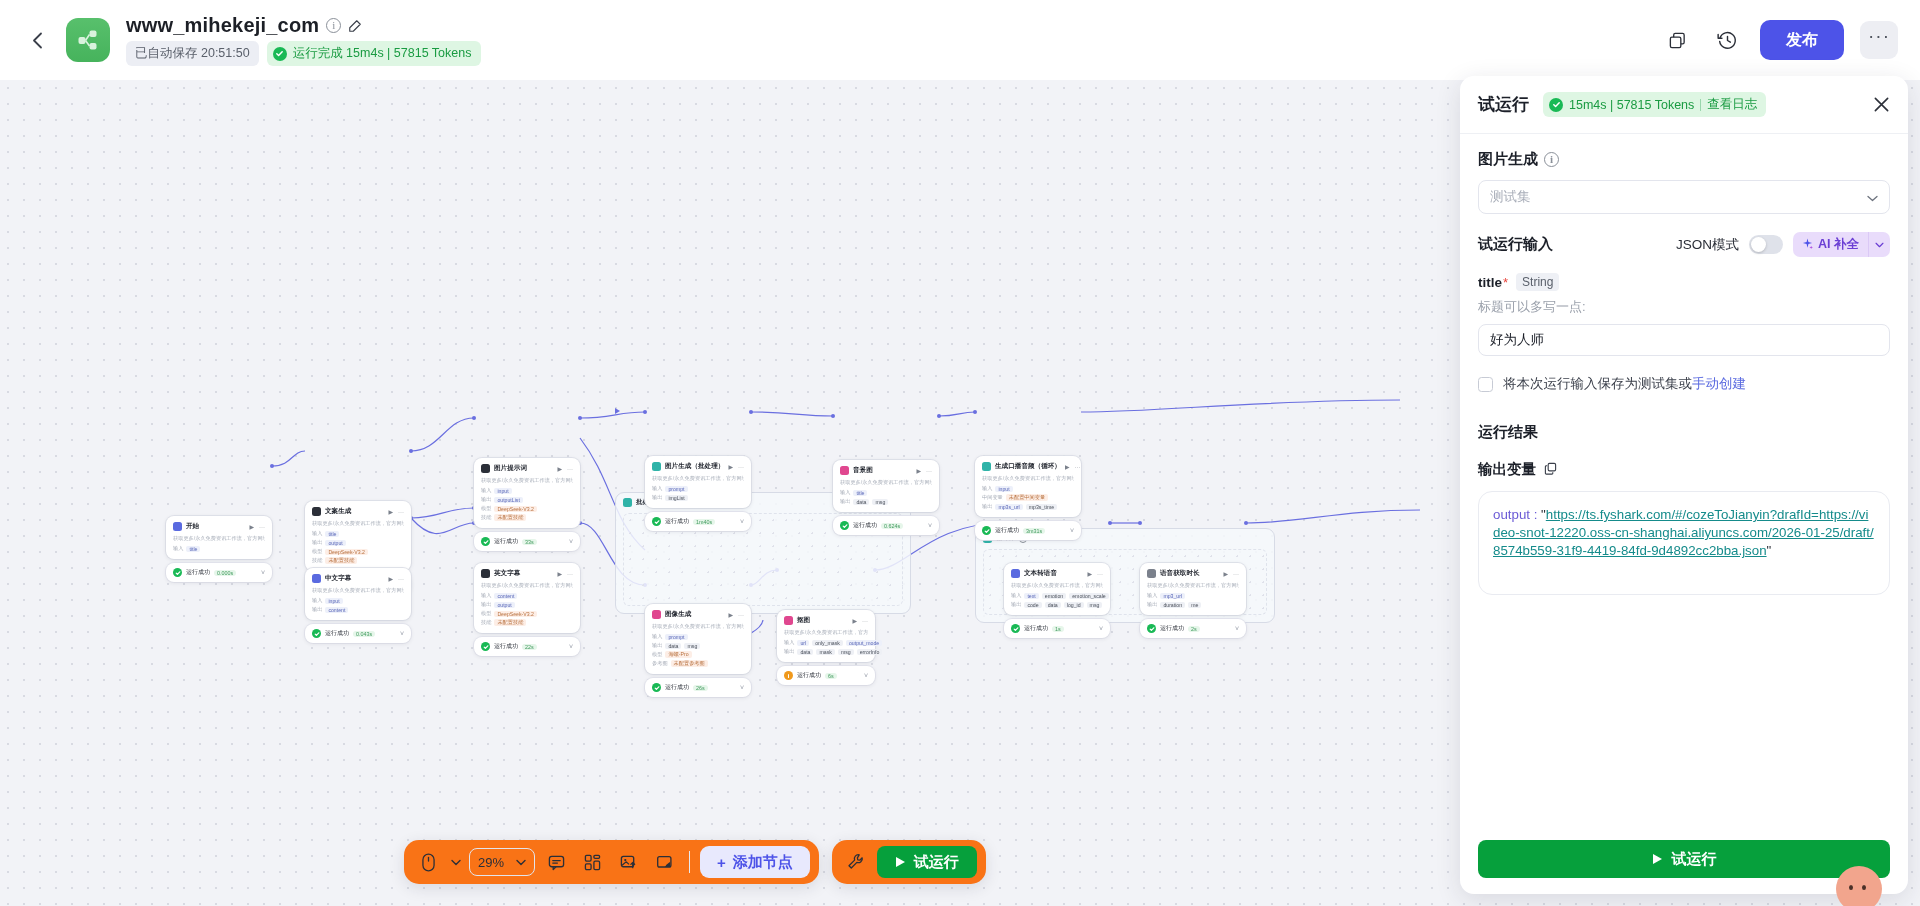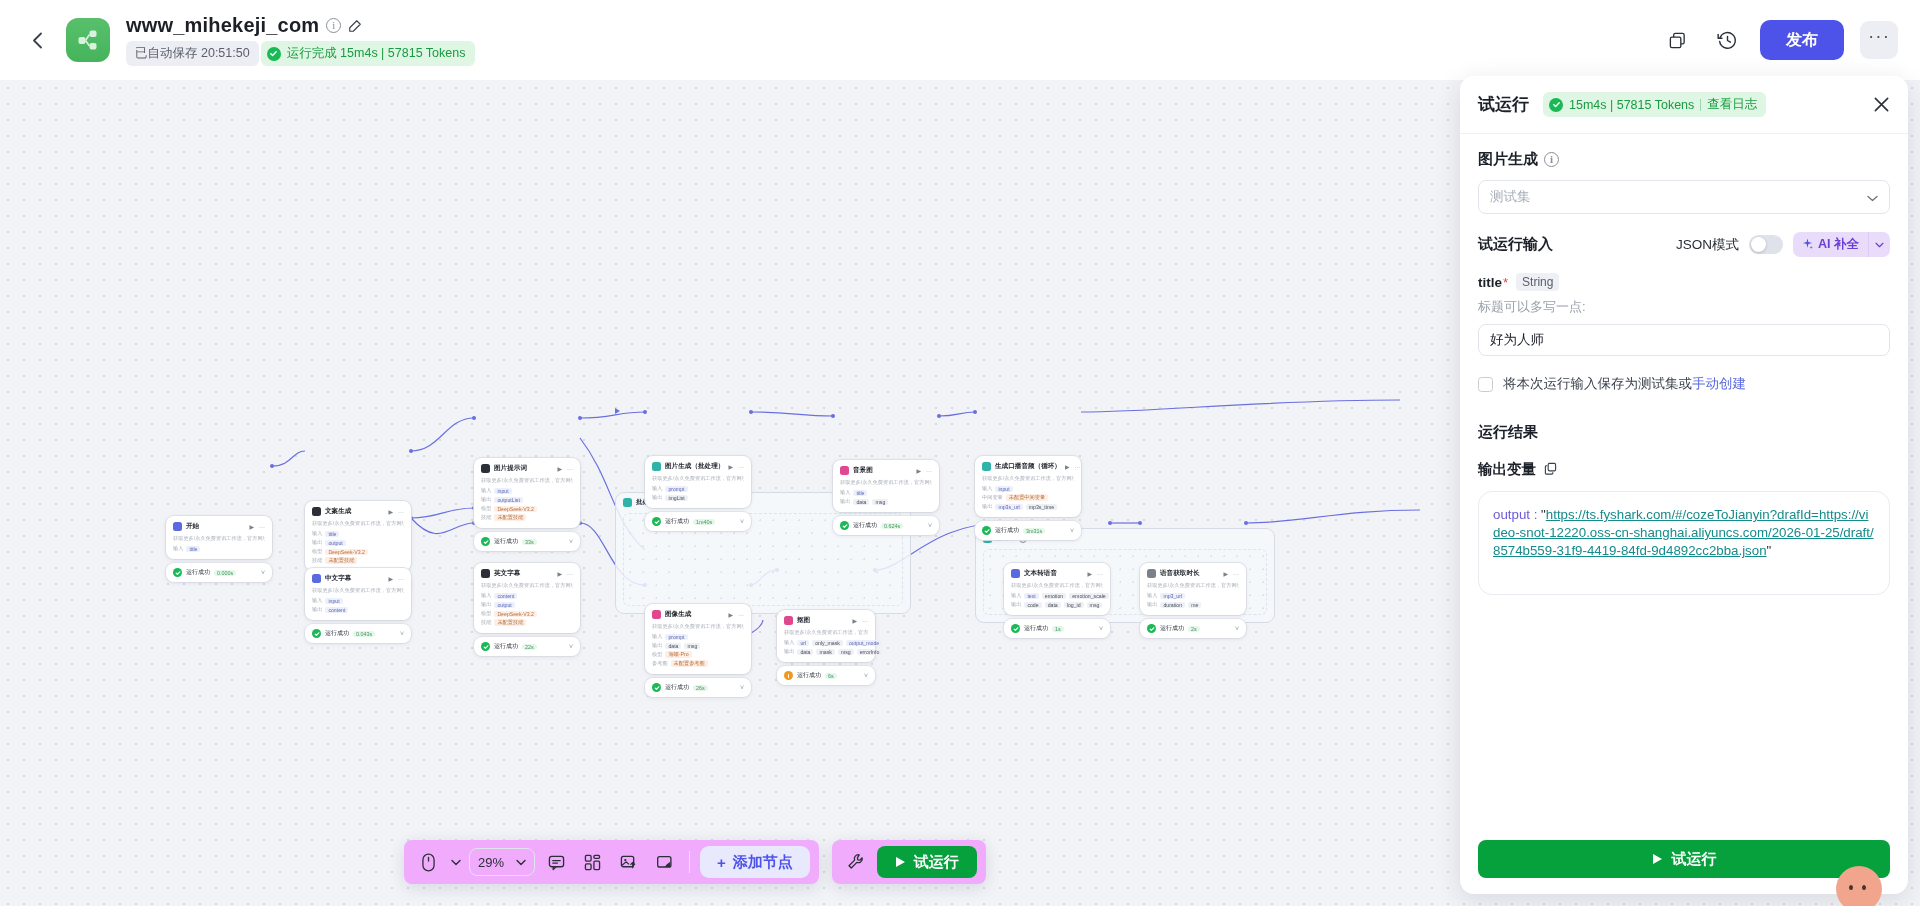--- a/index.html
+++ b/index.html
@@ -28,21 +28,21 @@
   }
   .title-wrap { margin-left: 16px; display: flex; flex-direction: column; gap: 4px; }
   .title-row { display: flex; align-items: center; gap: 7px; }
   .app-title { font-size: 20px; font-weight: bold; color: #1c1f26; letter-spacing: .2px; }
   .ico-round {
     width: 15px; height: 15px; border-radius: 50%; border: 1.4px solid #8a9099;
     color: #8a9099; font-size: 11px; line-height: 12px; text-align: center;
     font-family: "Liberation Serif", serif; font-style: normal; cursor: pointer;
   }
   .ico-edit { color: #3a3f4a; cursor: pointer; display:flex; }
-  .sub-row { display: flex; align-items: flex-start; gap: 2px; }
+  .sub-row { display: flex; align-items: flex-start; gap: 8px; }
   .chip-saved {
     background: #eceef4; color: #5a606b; font-size: 12.5px;
     padding: 4px 9px; border-radius: 6px; white-space: nowrap;
   }
   .chip-run {
     background: #def6e3; color: #1a9b42; font-size: 12.5px;
     padding: 4px 10px 4px 6px; border-radius: 6px;
     display: flex; align-items: center; gap: 6px; white-space: nowrap;
   }
   .ok-dot {
@@ -117,21 +117,21 @@
     background-image: radial-gradient(#dfe1ea 1px, transparent 1px);
     background-size: 13px 13px;
   }
   svg.edges { position: absolute; inset: 0; width: 100%; height: 100%; pointer-events: none; }
 
   
   .bottom-tools {
     position: absolute; left: 404px; bottom: 22px; display: flex; align-items: center; gap: 13px; z-index: 30;
   }
   .tool-group {
-    background: #f0abfc; border-radius: 8px; box-shadow: 0 4px 16px rgba(30,35,60,.12);
+    background: #f97316; border-radius: 15px; box-shadow: 0 4px 16px rgba(30,35,60,.12);
     display: flex; align-items: center; gap: 6px; padding: 7px 9px; height: 44px;
   }
   .t-ico { width: 30px; height: 30px; display: flex; align-items: center; justify-content: center;
            color: #2b2f38; border-radius: 7px; cursor: pointer; }
   .zoom-box {
     display: flex; align-items: center; gap: 12px; border: 1px solid #e2e4ec;
     border-radius: 8px; height: 28px; padding: 0 8px; cursor: pointer;
   }
   .zoom-val { font-size: 13px; color: #2b2f38; }
   .divider-v { width: 1px; height: 22px; background: #e6e8ef; margin: 0 4px; }

